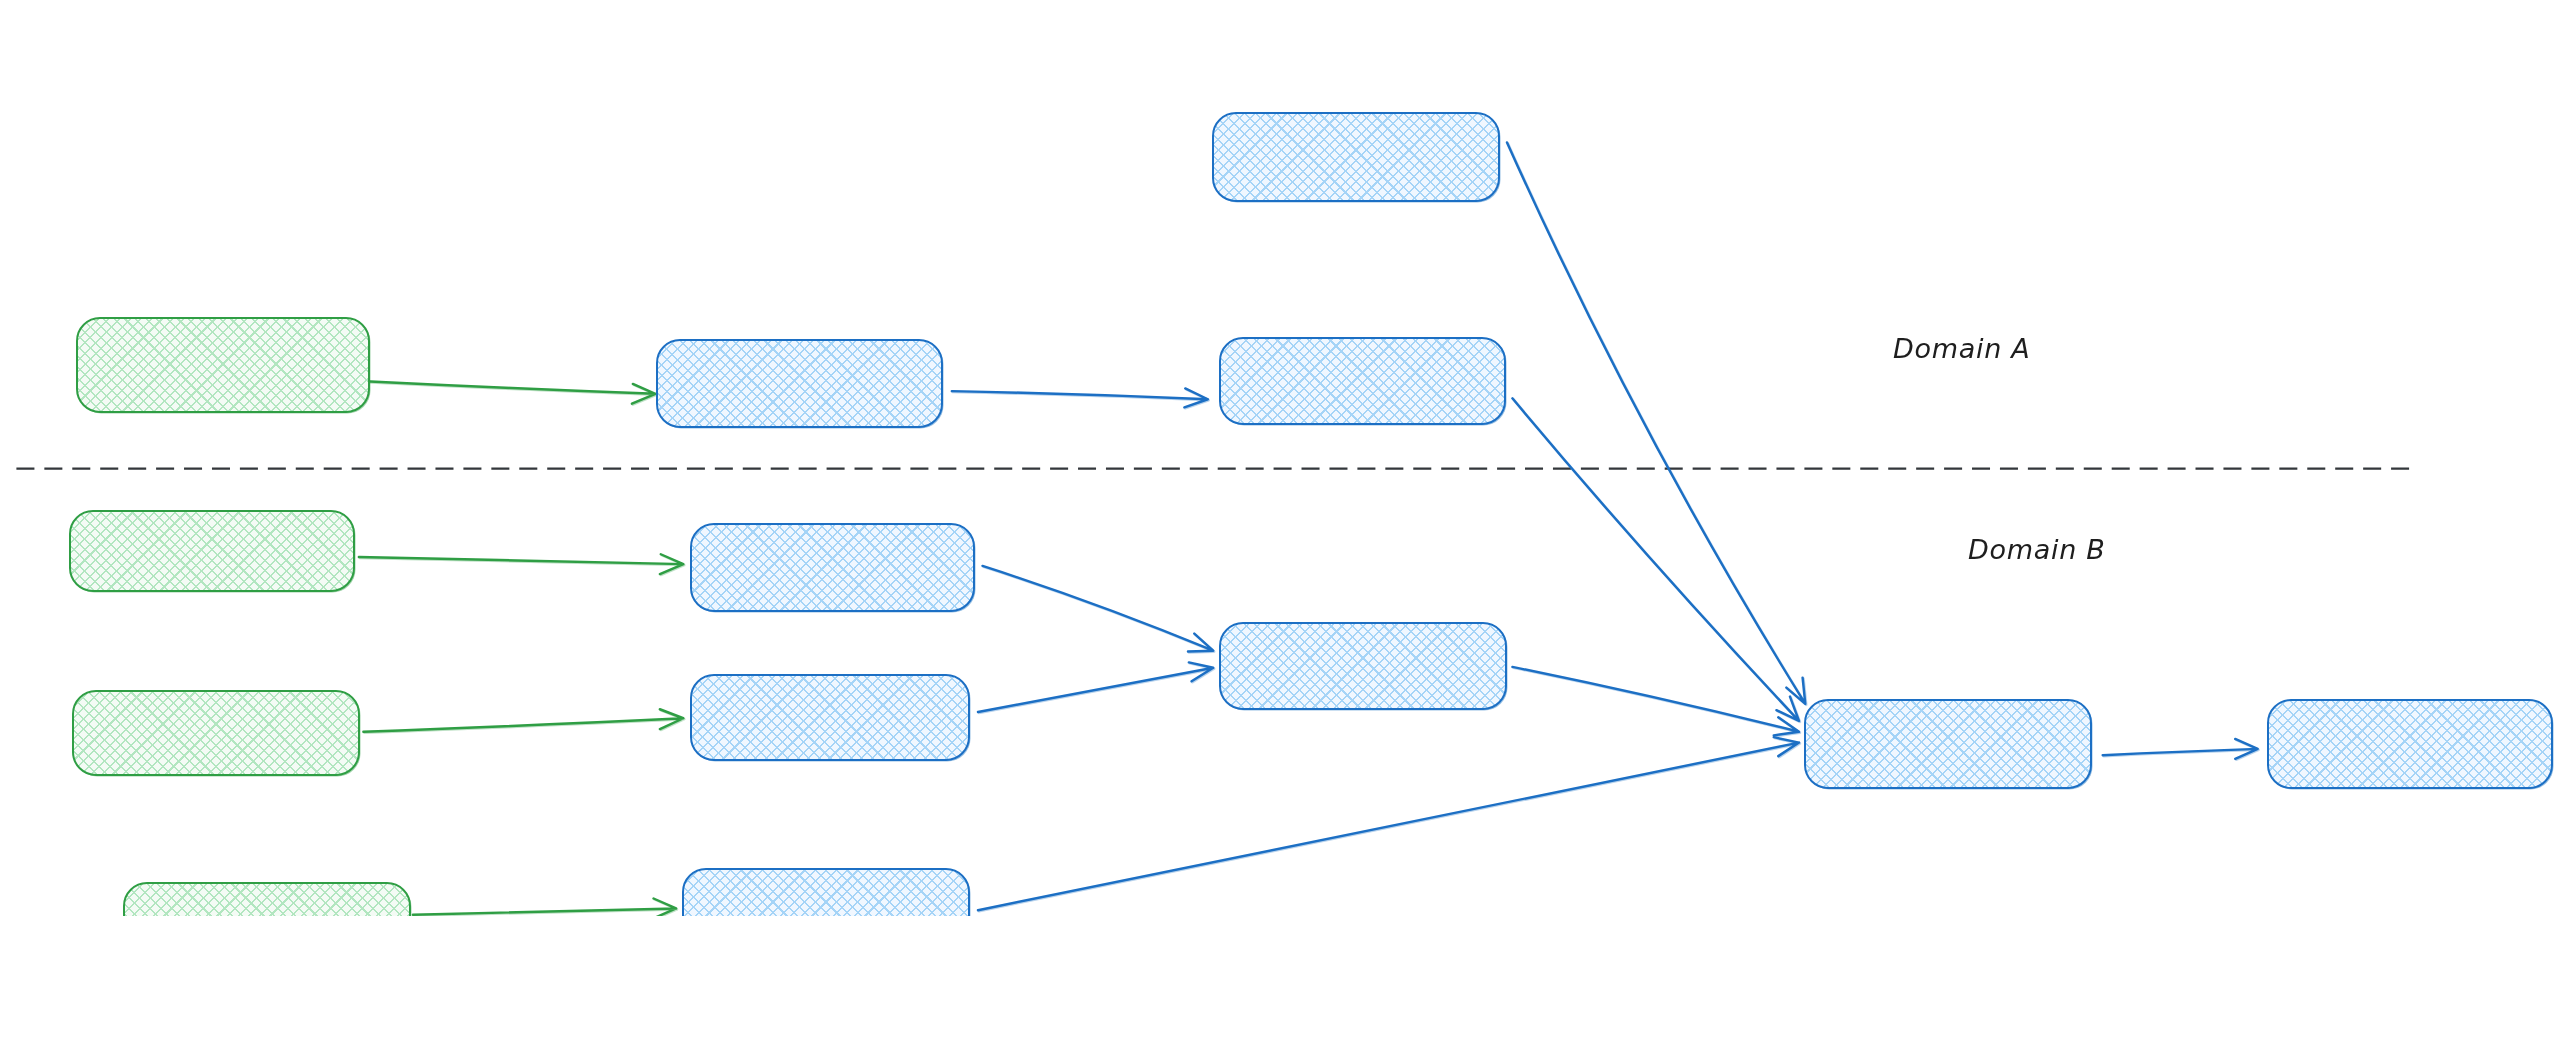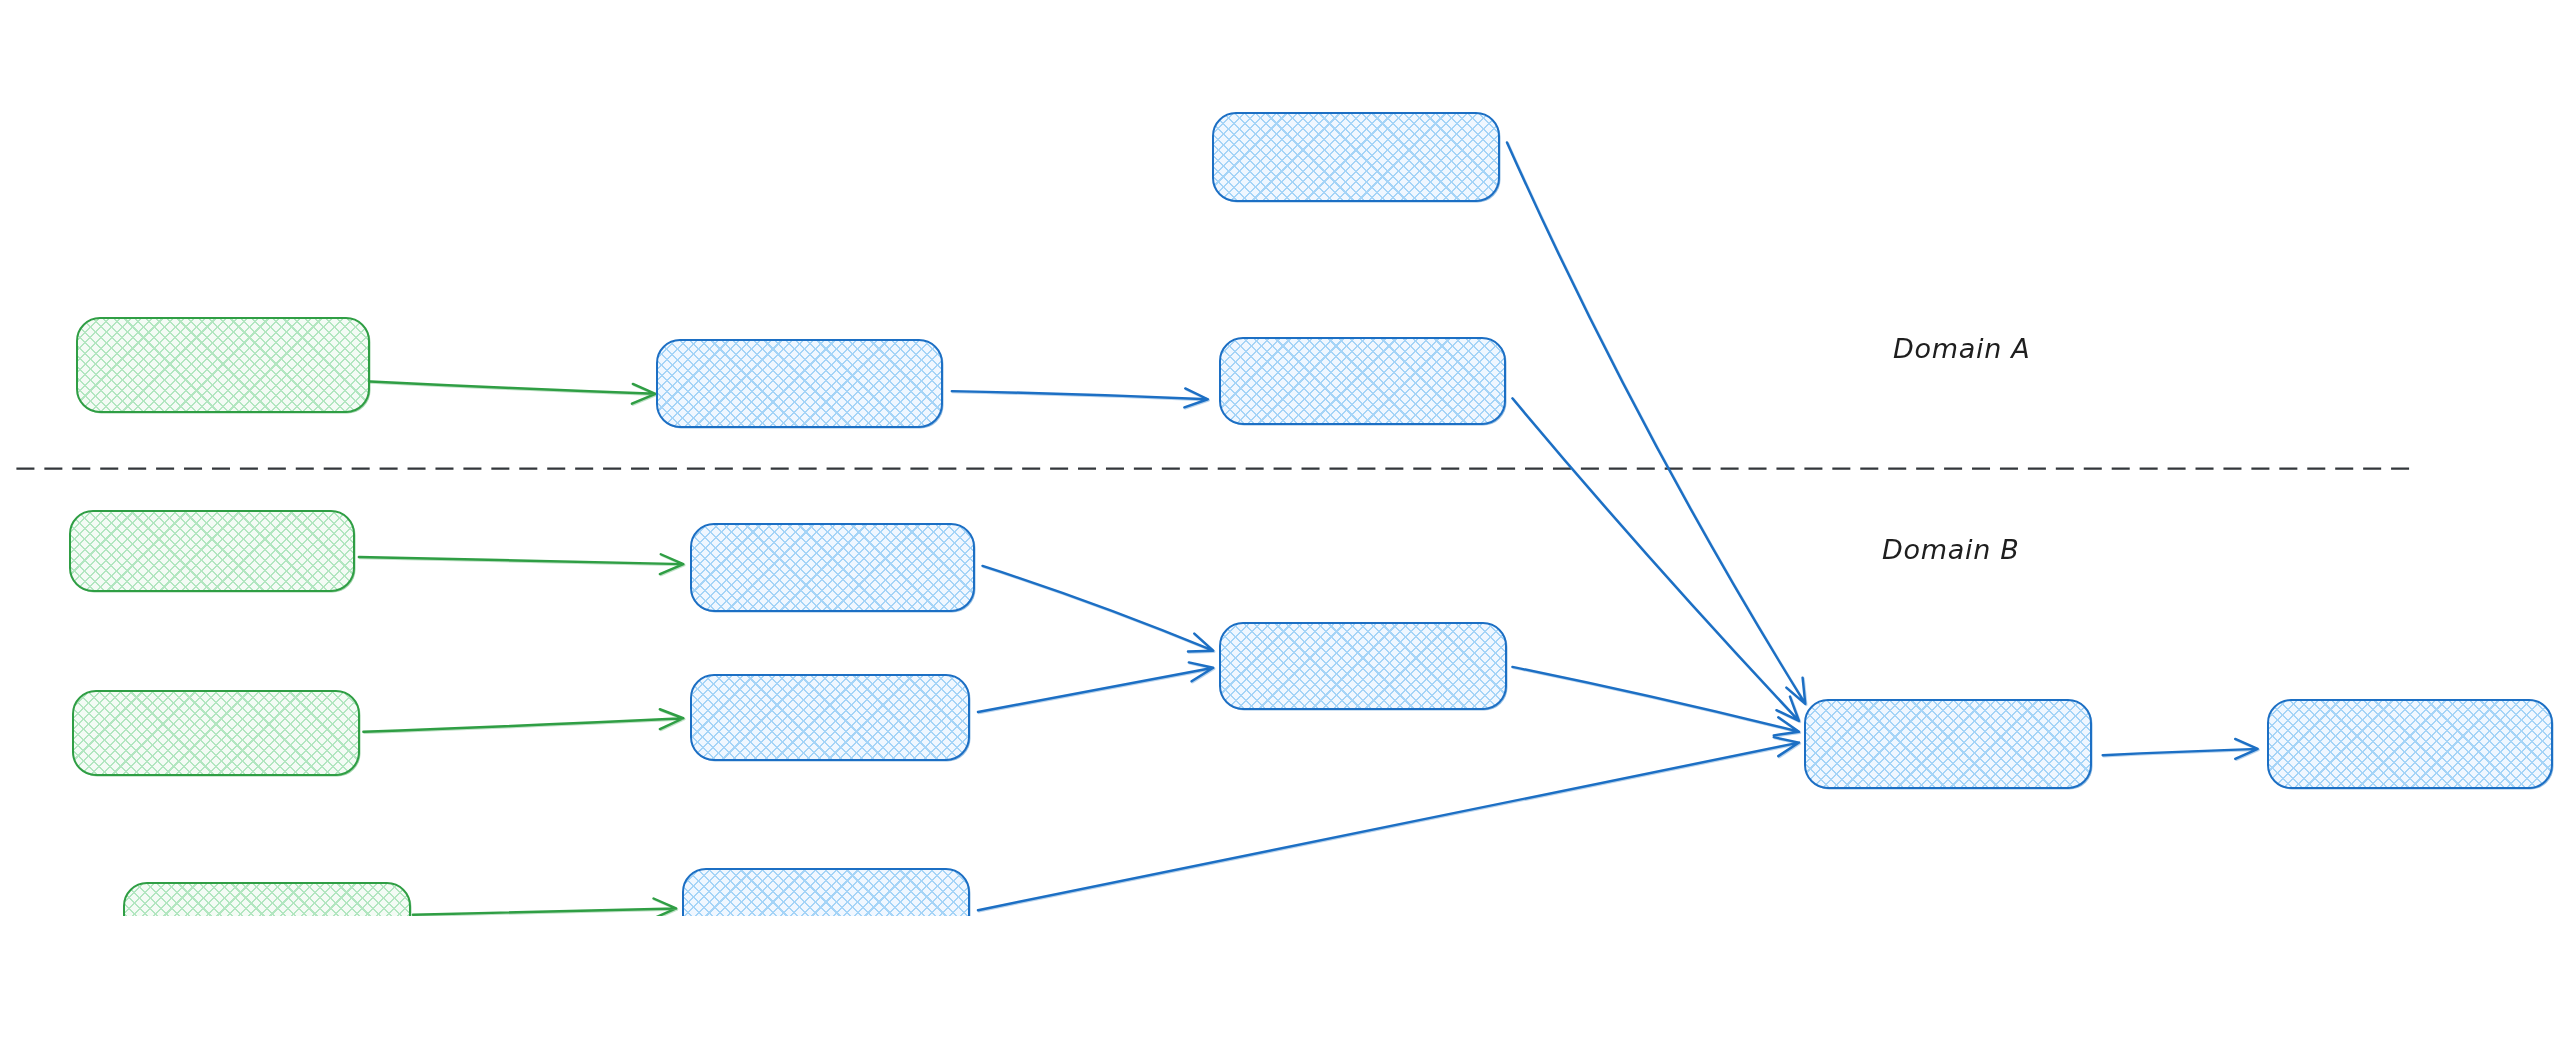--- a/index.html
+++ b/index.html
@@ -113,16 +113,16 @@
 
   <div class="node blue" style="left:1219px; top:622px; width:288px; height:88px"></div>
 
   <div class="node green" style="left:123px;  top:882px; width:288px; height:89px"></div>
   <div class="node blue" style="left:682px;  top:868px; width:288px; height:86px"></div>
 
   <div class="node blue" style="left:1804px; top:699px; width:288px; height:90px"></div>
   <div class="node blue" style="left:2267px; top:699px; width:286px; height:90px"></div>
 
   <div class="region-label" style="left:1893px; top:333px">Domain A</div>
-  <div class="region-label" style="left:1882px; top:534px">Domain B</div>
+  <div class="region-label" style="left:1968px; top:534px">Domain B</div>
 
 </div>
 
 
 </body></html>

